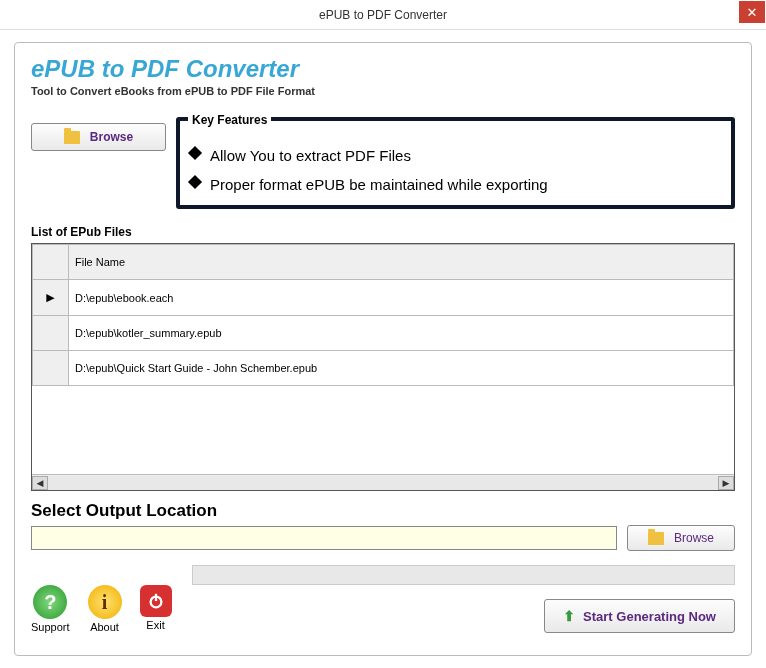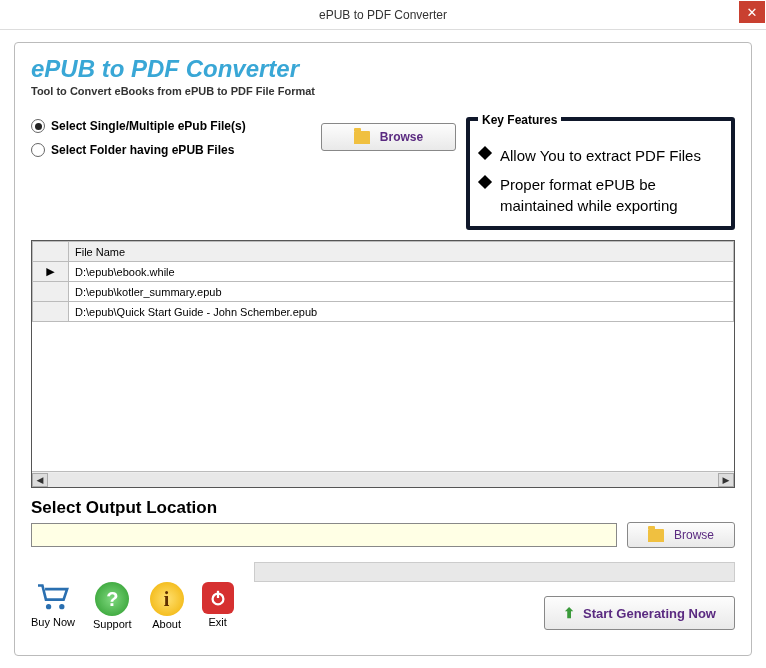--- a/index.html
+++ b/index.html
@@ -27,21 +27,21 @@
 .feat-row { display: flex; gap: 10px; font-size: 15px; margin-top: 8px; align-items: flex-start; }
 .diamond { width: 10px; height: 10px; background: #000; transform: rotate(45deg); margin-top: 3px; flex-shrink: 0; }
 .feat-text { flex: 1; line-height: 1.4; }
 .list-label { font-size: 12px; font-weight: bold; margin: 6px 0 4px; }
 .grid { border: 1px solid #555; height: 248px; background: #fff; display: flex; flex-direction: column; }
 .grid-body { flex: 1; overflow: hidden; }
 .grid-hscroll { height: 16px; background: #eee; border-top: 1px solid #bbb; display: flex; align-items: center; }
 .scroll-arrow { width: 16px; height: 14px; background: #ddd; border: 1px solid #aaa; display: flex; align-items: center; justify-content: center; font-size: 9px; color: #333; cursor: pointer; }
 .scroll-track { flex: 1; background: #e8e8e8; height: 14px; }
 table { border-collapse: collapse; width: 100%; font-size: 11px; }
-th, td { border: 1px solid #bbb; text-align: left; padding: 3px 6px; height: 20px; }
+th, td { border: 1px solid #bbb; text-align: left; padding: 11px 6px; height: 20px; }
 th { background: #efefef; font-weight: normal; }
 .rowhead { width: 36px; background: #efefef; text-align: center; }
 .output-label { font-size: 17px; font-weight: bold; margin: 10px 0 4px; }
 .output-row { display: flex; gap: 10px; align-items: center; margin-bottom: 14px; }
 .output-input { flex: 1; height: 24px; border: 1px solid #888; background: #ffffe5; padding: 0 4px; font-size: 12px; }
 .browse-btn2 { width: 108px; height: 26px; border: 1px solid #888; border-radius: 3px; background: linear-gradient(#fdfdfd,#e9e9e9); display: flex; align-items: center; justify-content: center; gap: 10px; font-size: 12px; color: #5a2a80; cursor: pointer; }
 .bottom-row { display: flex; align-items: flex-end; gap: 20px; }
 .icon-btns { display: flex; gap: 18px; }
 .icon-btn { display: flex; flex-direction: column; align-items: center; gap: 2px; font-size: 11px; cursor: pointer; }
 .icon-circle { width: 34px; height: 34px; border-radius: 50%; display: flex; align-items: center; justify-content: center; }
@@ -60,62 +60,51 @@
     <div class="close-btn">
       <span>✕</span>
     </div>
   </div>
   <div class="content">
     <div class="panel">
       <div class="heading">ePUB to PDF Converter</div>
       <div class="subheading">Tool to Convert eBooks from ePUB to PDF File Format</div>
 
       <div class="top-row">
-        <div class="select-group">
-          <div class="radio-row">
-            <span class="radio-outer">
-                <span class="radio-inner"></span>
-              </span>
-            <label>Select Single/Multiple ePub File(s)</label>
-          </div>
-          <div class="radio-row">
-            <span class="radio-outer"></span>
-            <label>Select Folder having ePUB Files</label>
-          </div>
-        </div>
         <div class="browse-col">
           <div class="browse-btn">
             <span class="folder-icon"></span>
             <span>Browse</span>
           </div>
         </div>
         <div class="features">
           <div class="features-title">Key Features</div>
           <div class="feat-row">
             <div class="diamond"></div>
             <div class="feat-text">Allow You to extract PDF Files</div>
           </div>
           <div class="feat-row">
             <div class="diamond"></div>
             <div class="feat-text">Proper format ePUB be maintained while exporting</div>
           </div>
         </div>
       </div>
 
+      <div class="list-label">List of EPub Files</div>
       <div class="grid">
         <div class="grid-body">
           <table>
             <tbody>
                 <tr>
               <th class="rowhead"></th>
               <th>File Name</th>
             </tr>
             <tr>
               <td class="rowhead">▶</td>
-              <td>D:\epub\ebook.while</td>
+              <td>D:\epub\ebook.each</td>
             </tr>
             <tr>
               <td class="rowhead"></td>
               <td>D:\epub\kotler_summary.epub</td>
             </tr>
             <tr>
               <td class="rowhead"></td>
               <td>D:\epub\Quick Start Guide - John Schember.epub</td>
             </tr>
           </tbody>
@@ -132,30 +121,20 @@
       <div class="output-row">
         <input class="output-input" value="" style="">
         <div class="browse-btn2">
           <span class="folder-icon"></span>
           <span>Browse</span>
         </div>
       </div>
 
       <div class="bottom-row">
         <div class="icon-btns">
-          <div class="icon-btn">
-            <span class="cart-icon">
-              <svg viewBox="0 0 40 34">
-                  <path d="M3 4h5l4 16h20l4-12H11" fill="none" stroke="#2a6fb0" stroke-width="3"></path>
-                  <circle cx="15" cy="28" r="3" fill="#2a6fb0"></circle>
-                  <circle cx="30" cy="28" r="3" fill="#2a6fb0"></circle>
-                </svg>
-            </span>
-            <span>Buy Now</span>
-          </div>
           <div class="icon-btn">
             <span class="icon-circle" style="background:radial-gradient(#7fd87f,#2a9a2a)">
               <span style="color:#fff;font-weight:bold;font-size:20px">?</span>
             </span>
             <span>Support</span>
           </div>
           <div class="icon-btn">
             <span class="icon-circle" style="background:radial-gradient(#ffe070,#f0b000)">
               <span style="color:#603000;font-weight:bold;font-size:20px;font-family:serif">i</span>
             </span>

